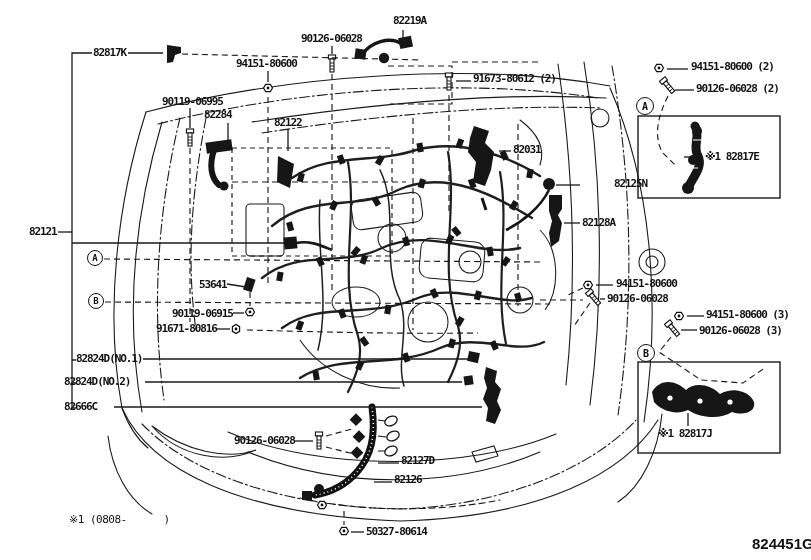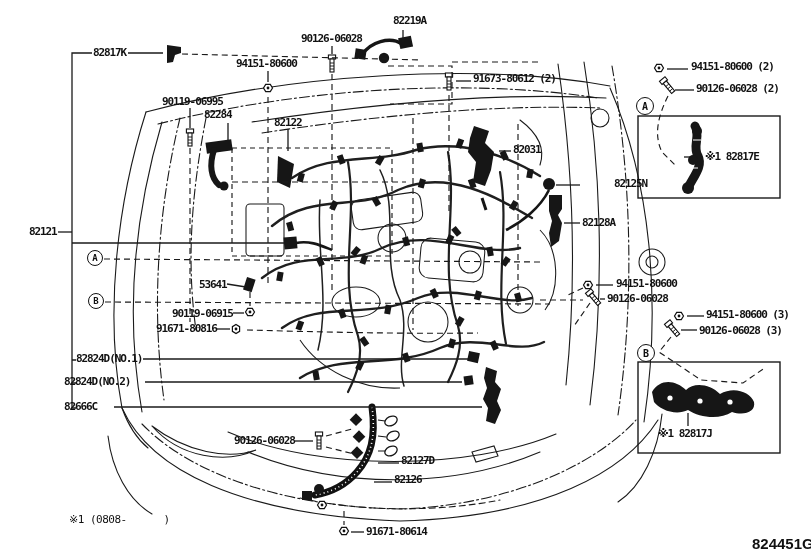--- a/index.html
+++ b/index.html
@@ -293,21 +293,21 @@
 <div class="lbl" style="left:64px;top:376px">82824D(NO.2)</div>
 <div class="lbl" style="left:64px;top:401px">82666C</div>
 <div class="lbl" style="left:234px;top:435px">90126-06028</div>
 <div class="lbl" style="left:616px;top:278px">94151-80600</div>
 <div class="lbl" style="left:607px;top:293px">90126-06028</div>
 <div class="lbl" style="left:706px;top:309px">94151-80600 (3)</div>
 <div class="lbl" style="left:699px;top:325px">90126-06028 (3)</div>
 <div class="lbl" style="left:658px;top:428px">※1 82817J</div>
 <div class="lbl" style="left:401px;top:455px">82127D</div>
 <div class="lbl" style="left:394px;top:474px">82126</div>
-<div class="lbl" style="left:366px;top:526px">91671-80614</div>
+<div class="lbl" style="left:366px;top:526px">50327-80614</div>
 
 <div class="marker m16" style="left:87px;top:250px">A</div>
 <div class="marker m16" style="left:88px;top:293px">B</div>
 <div class="marker m18" style="left:636px;top:97px">A</div>
 <div class="marker m18" style="left:637px;top:344px">B</div>
 
 <div class="foot" style="left:69px;top:513px">※1 (0808-      )</div>
 <div class="code" style="left:752px;top:535px">824451G</div>
 
 </div>

